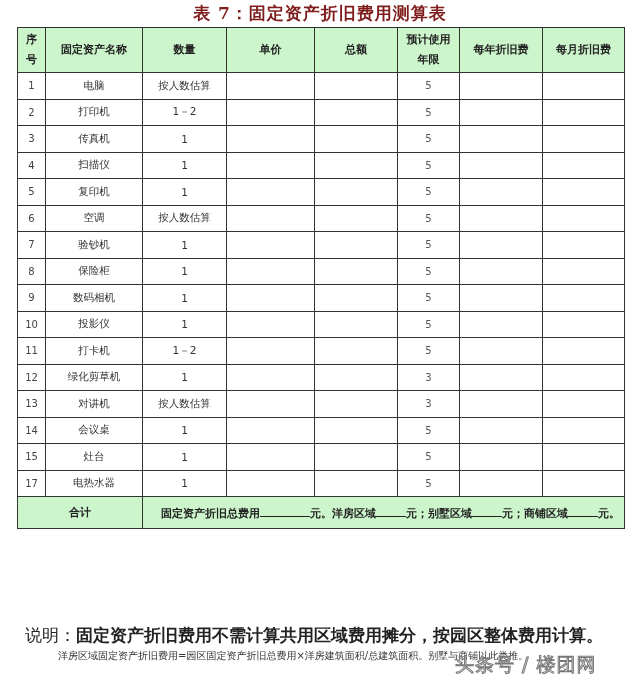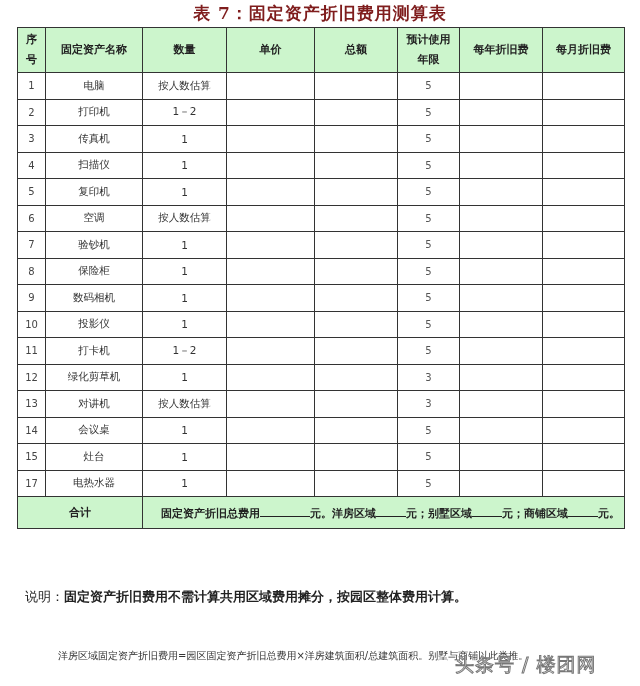--- a/index.html
+++ b/index.html
@@ -10,21 +10,21 @@
            font-size: 17px; color: #7f1d1d; letter-spacing: 1px; }
   table { position: absolute; top: 27px; left: 17px; width: 607px; border-collapse: collapse;
           table-layout: fixed; font-size: 11px; }
   td, th { border: 1.5px solid #333; text-align: center; vertical-align: middle; padding: 0; }
   thead th { background: #ccf5cc; font-weight: bold; height: 44px; font-size: 11px; line-height: 20px; }
   tbody td { height: 25.5px; color: #333; font-size: 10.5px; }
   tbody td.seq { color: #444; font-size: 10px; }
   tbody td.years { color: #555; font-size: 10px; }
   tr.total td { background: #ccf5cc; font-weight: bold; height: 31px; font-size: 11px; margin-top: 44px; }
   .blank { display: inline-block; border-bottom: 1px solid #222; height: 12px; vertical-align: baseline; }
-  .note1 { position: absolute; top: 588px; left: 25px; font-size: 13px; color: #222; text-align: center; }
+  .note1 { position: absolute; top: 624px; left: 25px; font-size: 17px; color: #222; text-align: center; }
   .note1 b { font-weight: bold; }
   .note2 { position: absolute; top: 649px; left: 58px; font-size: 10px; color: #333; white-space: nowrap; }
   .watermark { position: absolute; top: 652px; left: 455px; font-size: 19px; color: rgba(255,255,255,0.85);
                -webkit-text-stroke: 1px #777; letter-spacing: 1px; white-space: nowrap; }
 </style>
 </head>
 <body>
 
 <div class="title">表 7：固定资产折旧费用测算表</div>
 

